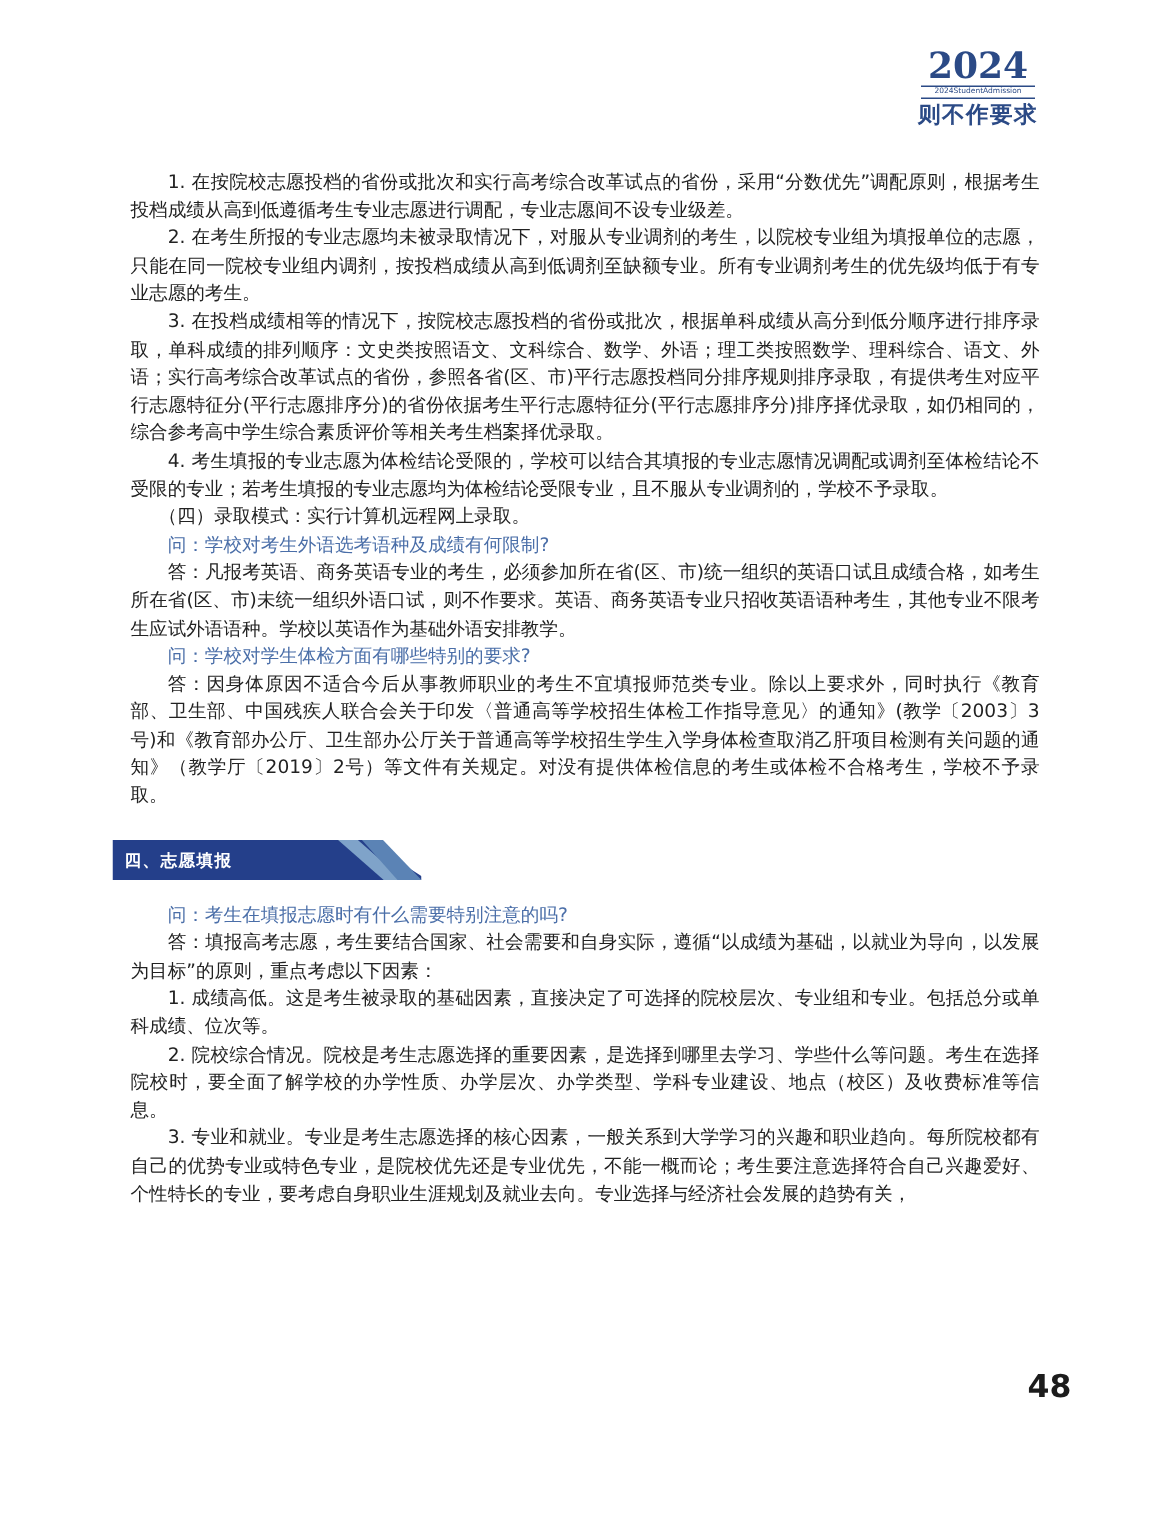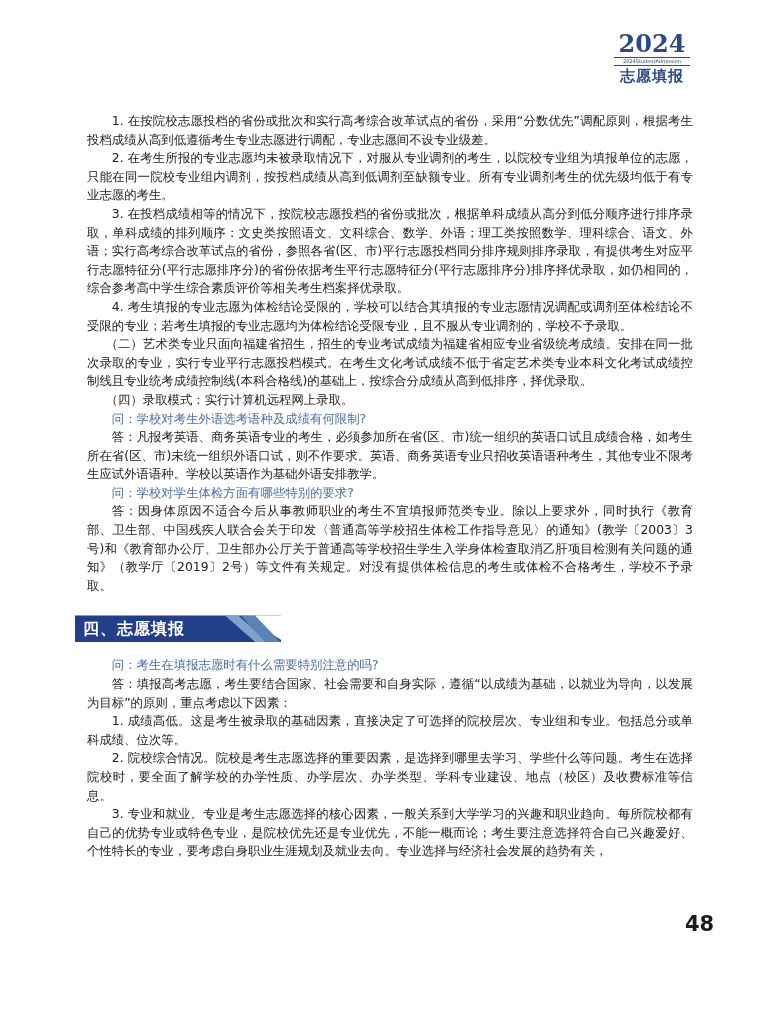--- a/index.html
+++ b/index.html
@@ -42,42 +42,41 @@
     }
     .section-bar .stripe2 {
       position: absolute; left: 166px; top: 0; width: 40px; height: 27px; background: #5b83b5;
       clip-path: polygon(0 0, 35% 0, 100% 100%, 60% 100%);
     }
     .section-bar .fade {
       position: absolute; left: 150px; top: 0; width: 60px; height: 27px; background: #ffffff;
       clip-path: polygon(30% 0, 100% 0, 100% 100%, 100% 100%);
     }
     .section-bar .title {
-      position: absolute; left: 8px; top: 3px; color: #ffffff; font-weight: bold; font-size: 16px; line-height: 21px; letter-spacing: 1px;
+      position: absolute; left: 8px; top: 3px; color: #ffffff; font-weight: bold; font-size: 11px; line-height: 21px; letter-spacing: 1px;
     }
     .page-number {
       position: absolute; left: 685px; top: 912px; font-family: "DejaVu Sans", sans-serif;
       font-weight: bold; font-size: 21px; color: #1c1c1c; letter-spacing: 0px;
     }
   </style>
 </head>
 <body>
 
 <div class="brand">
   <div class="brand-year">2024</div>
   <div class="brand-sub">2024StudentAdmission</div>
-  <div class="brand-cn">志愿填报</div>
+  <div class="brand-cn">则不作要求</div>
 </div>
 
 <div class="content">
   <p>1. 在按院校志愿投档的省份或批次和实行高考综合改革试点的省份，采用“分数优先”调配原则，根据考生投档成绩从高到低遵循考生专业志愿进行调配，专业志愿间不设专业级差。</p>
   <p>2. 在考生所报的专业志愿均未被录取情况下，对服从专业调剂的考生，以院校专业组为填报单位的志愿，只能在同一院校专业组内调剂，按投档成绩从高到低调剂至缺额专业。所有专业调剂考生的优先级均低于有专业志愿的考生。</p>
   <p>3. 在投档成绩相等的情况下，按院校志愿投档的省份或批次，根据单科成绩从高分到低分顺序进行排序录取，单科成绩的排列顺序：文史类按照语文、文科综合、数学、外语；理工类按照数学、理科综合、语文、外语；实行高考综合改革试点的省份，参照各省(区、市)平行志愿投档同分排序规则排序录取，有提供考生对应平行志愿特征分(平行志愿排序分)的省份依据考生平行志愿特征分(平行志愿排序分)排序择优录取，如仍相同的，综合参考高中学生综合素质评价等相关考生档案择优录取。</p>
   <p>4. 考生填报的专业志愿为体检结论受限的，学校可以结合其填报的专业志愿情况调配或调剂至体检结论不受限的专业；若考生填报的专业志愿均为体检结论受限专业，且不服从专业调剂的，学校不予录取。</p>
-  <p class="ind2">（二）艺术类专业只面向福建省招生，招生的专业考试成绩为福建省相应专业省级统考成绩。安排在同一批次录取的专业，实行专业平行志愿投档模式。在考生文化考试成绩不低于省定艺术类专业本科文化考试成绩控制线且专业统考成绩控制线(本科合格线)的基础上，按综合分成绩从高到低排序，择优录取。</p>
   <p class="ind2">（四）录取模式：实行计算机远程网上录取。</p>
   <p class="q">问：学校对考生外语选考语种及成绩有何限制?</p>
   <p>答：凡报考英语、商务英语专业的考生，必须参加所在省(区、市)统一组织的英语口试且成绩合格，如考生所在省(区、市)未统一组织外语口试，则不作要求。英语、商务英语专业只招收英语语种考生，其他专业不限考生应试外语语种。学校以英语作为基础外语安排教学。</p>
   <p class="q">问：学校对学生体检方面有哪些特别的要求?</p>
   <p>答：因身体原因不适合今后从事教师职业的考生不宜填报师范类专业。除以上要求外，同时执行《教育部、卫生部、中国残疾人联合会关于印发〈普通高等学校招生体检工作指导意见〉的通知》(教学〔2003〕3号)和《教育部办公厅、卫生部办公厅关于普通高等学校招生学生入学身体检查取消乙肝项目检测有关问题的通知》（教学厅〔2019〕2号）等文件有关规定。对没有提供体检信息的考生或体检不合格考生，学校不予录取。</p>
 
   <div class="section-bar">
     <div class="bg"></div>
     <div class="fade"></div>
     <div class="stripe1"></div>

